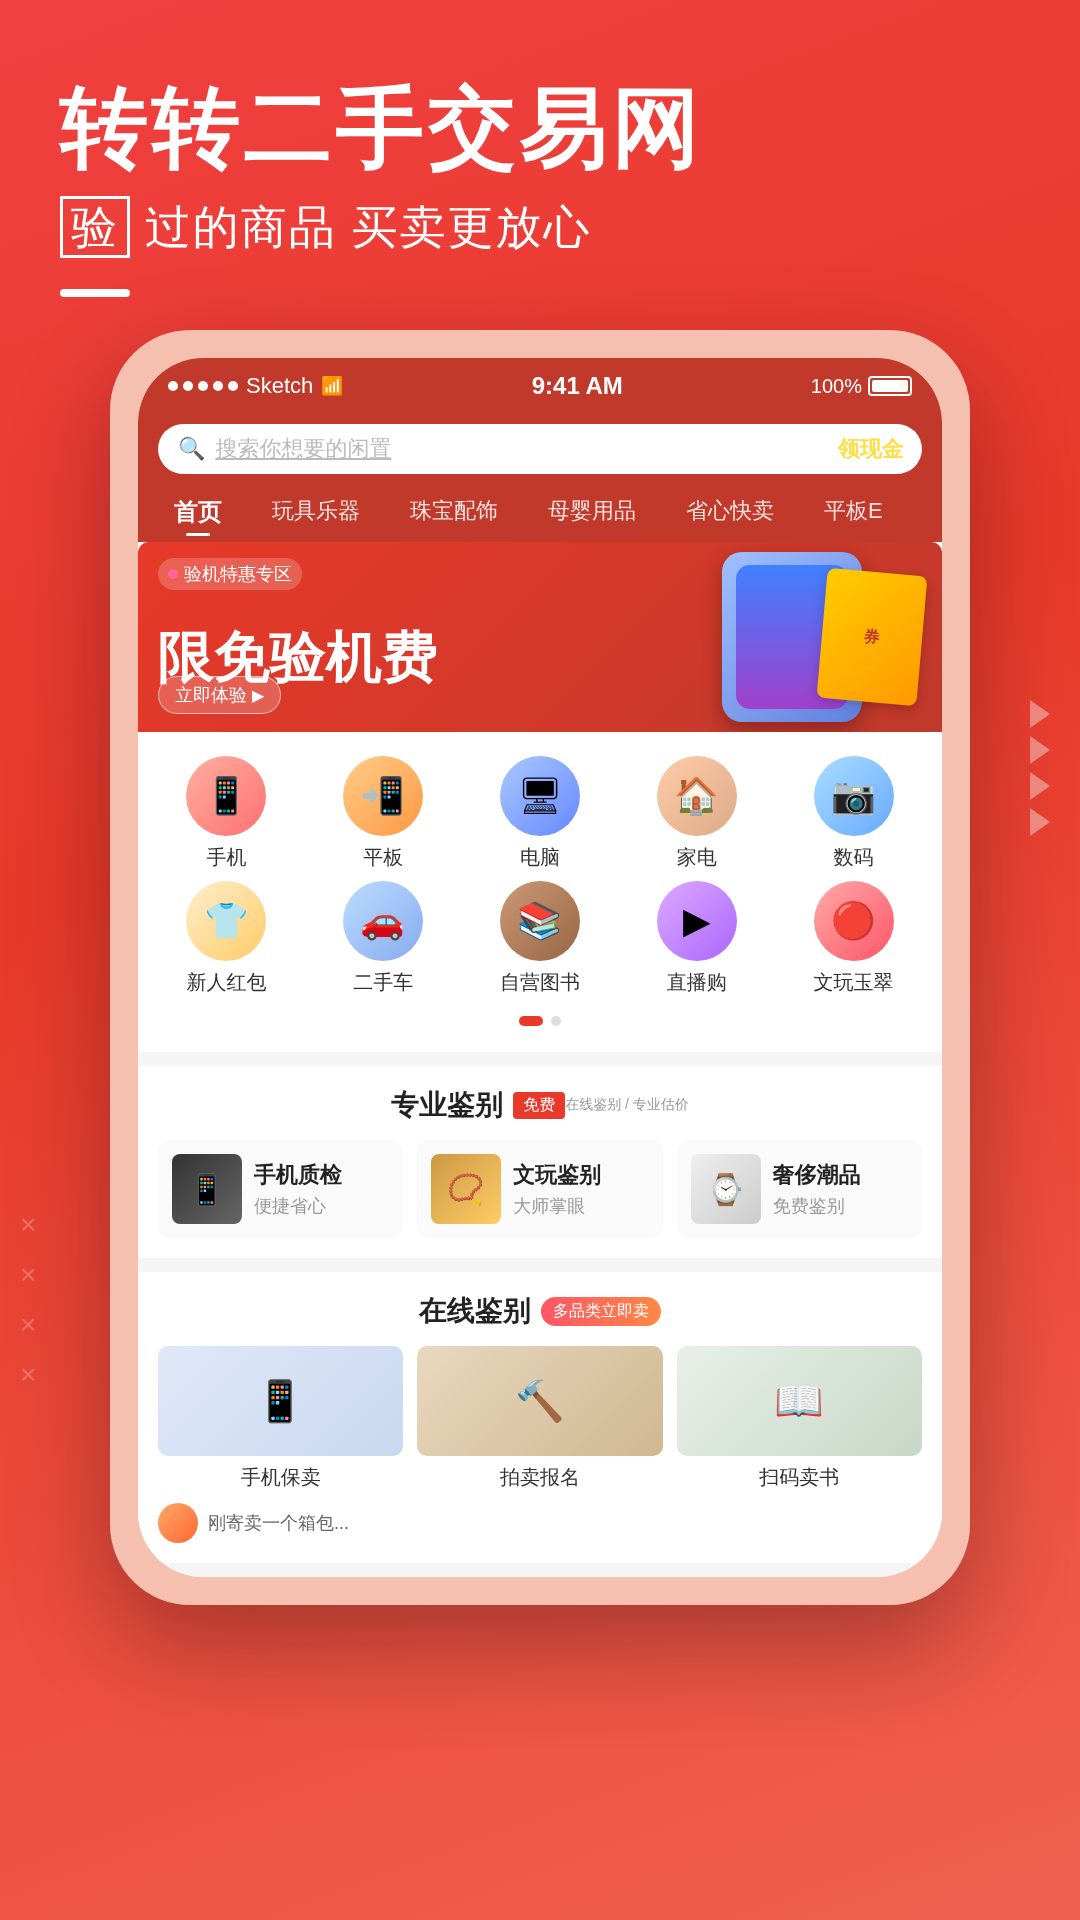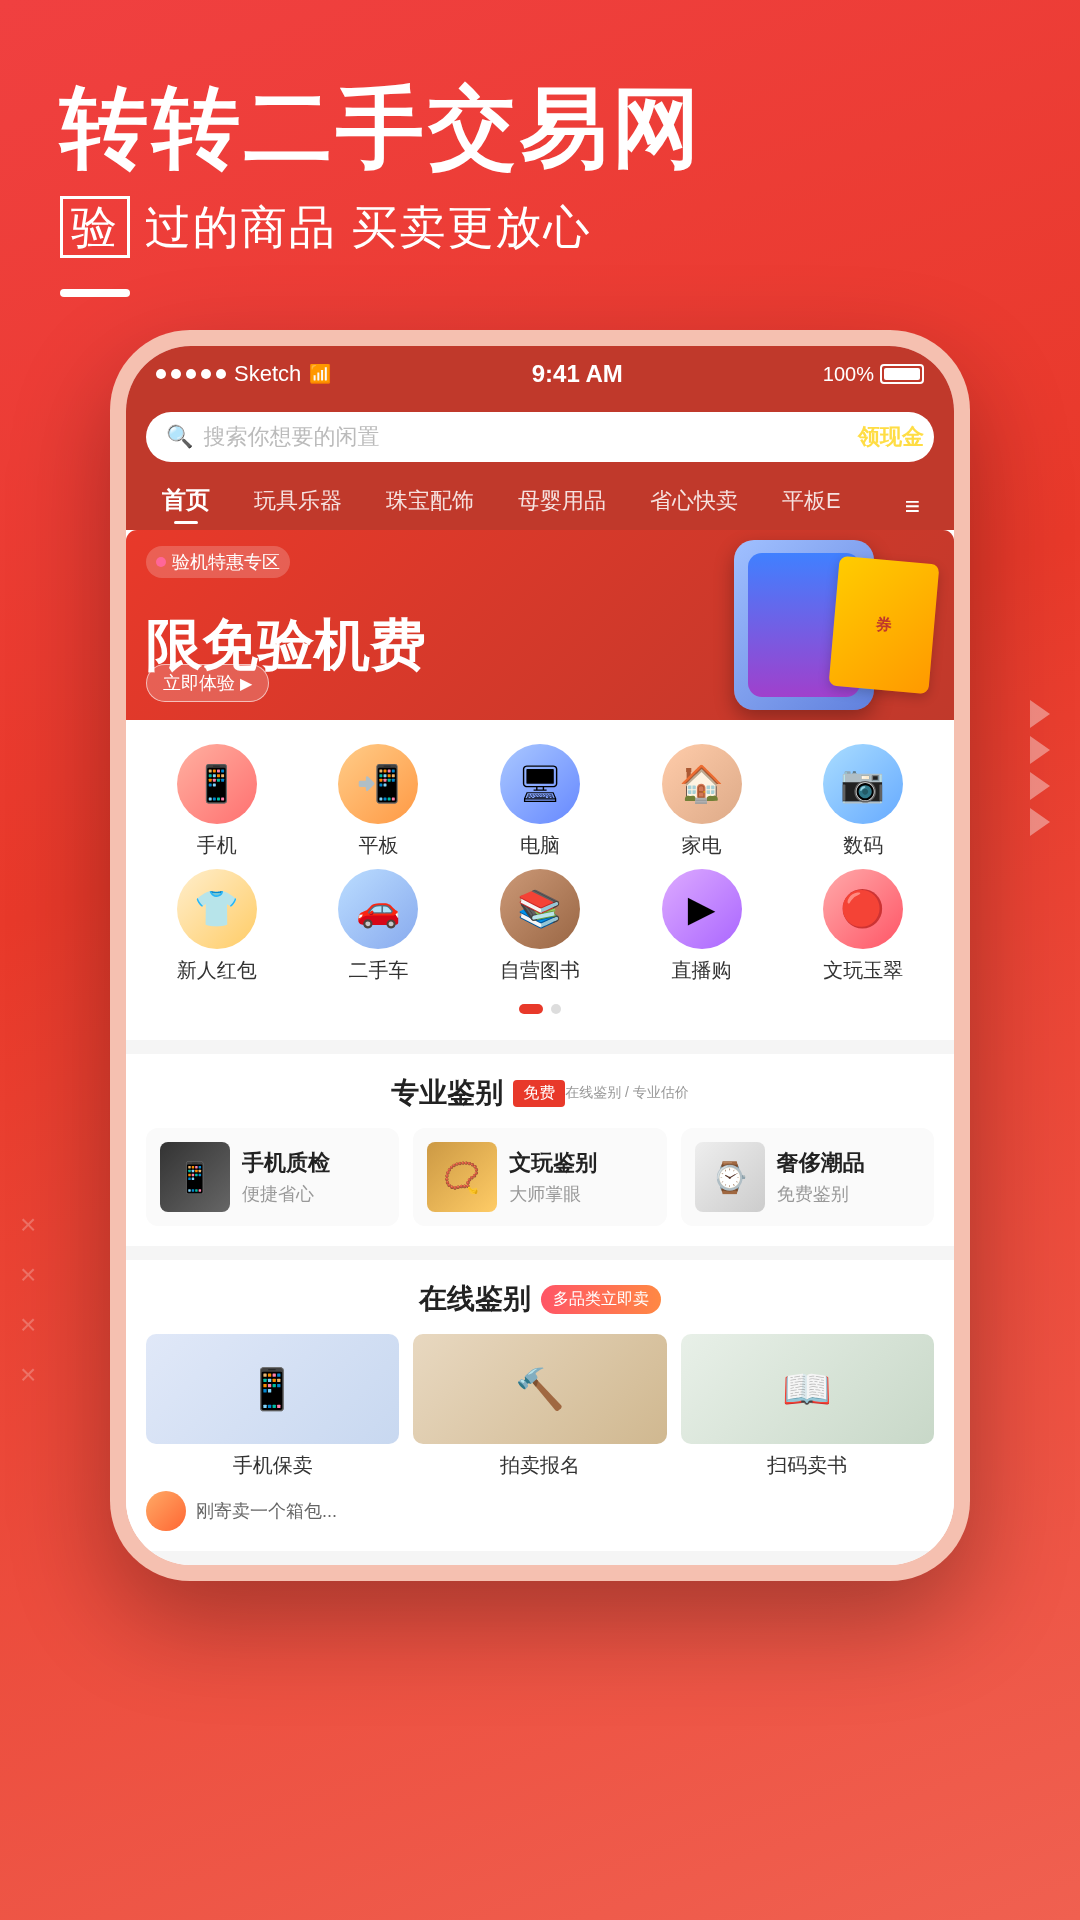--- a/index.html
+++ b/index.html
@@ -76,21 +76,21 @@
       width: 0;
       height: 0;
       border-top: 14px solid transparent;
       border-bottom: 14px solid transparent;
       border-left: 20px solid rgba(255,255,255,0.4);
     }
 
     .phone-outer {
       background: #f5c0b0;
       border-radius: 80px;
-      padding: 16px;
+      padding: 28px;
       box-shadow: 0 40px 100px rgba(0,0,0,0.3);
       position: relative;
     }
     .phone-inner {
       background: white;
       border-radius: 65px;
       overflow: hidden;
       position: relative;
     }
 
@@ -129,34 +129,34 @@
     .search-bar {
       background: white;
       border-radius: 40px;
       display: flex;
       align-items: center;
       padding: 10px 20px;
       margin-bottom: 14px;
       position: relative;
     }
     .search-icon { color: #999; font-size: 22px; margin-right: 10px; }
-    .search-placeholder { color: #bbb; font-size: 22px; flex: 1; }
+    .search-placeholder { color: #bbb; font-size: 22px; flex: 1; text-decoration: underline; }
     .lingxianjin {
       color: #ffdd44;
       font-size: 22px;
       font-weight: 600;
       position: absolute;
-      right: 10px;
+      right: 18px;
     }
 
     
     .nav-tabs {
       display: flex;
-      align-items: flex-end;
-      gap: 12px;
+      align-items: flex-start;
+      gap: 18px;
       overflow: hidden;
     }
     .nav-tab {
       color: rgba(255,255,255,0.85);
       font-size: 22px;
       padding: 8px 16px 14px 16px;
       position: relative;
       white-space: nowrap;
     }
     .nav-tab.active {

